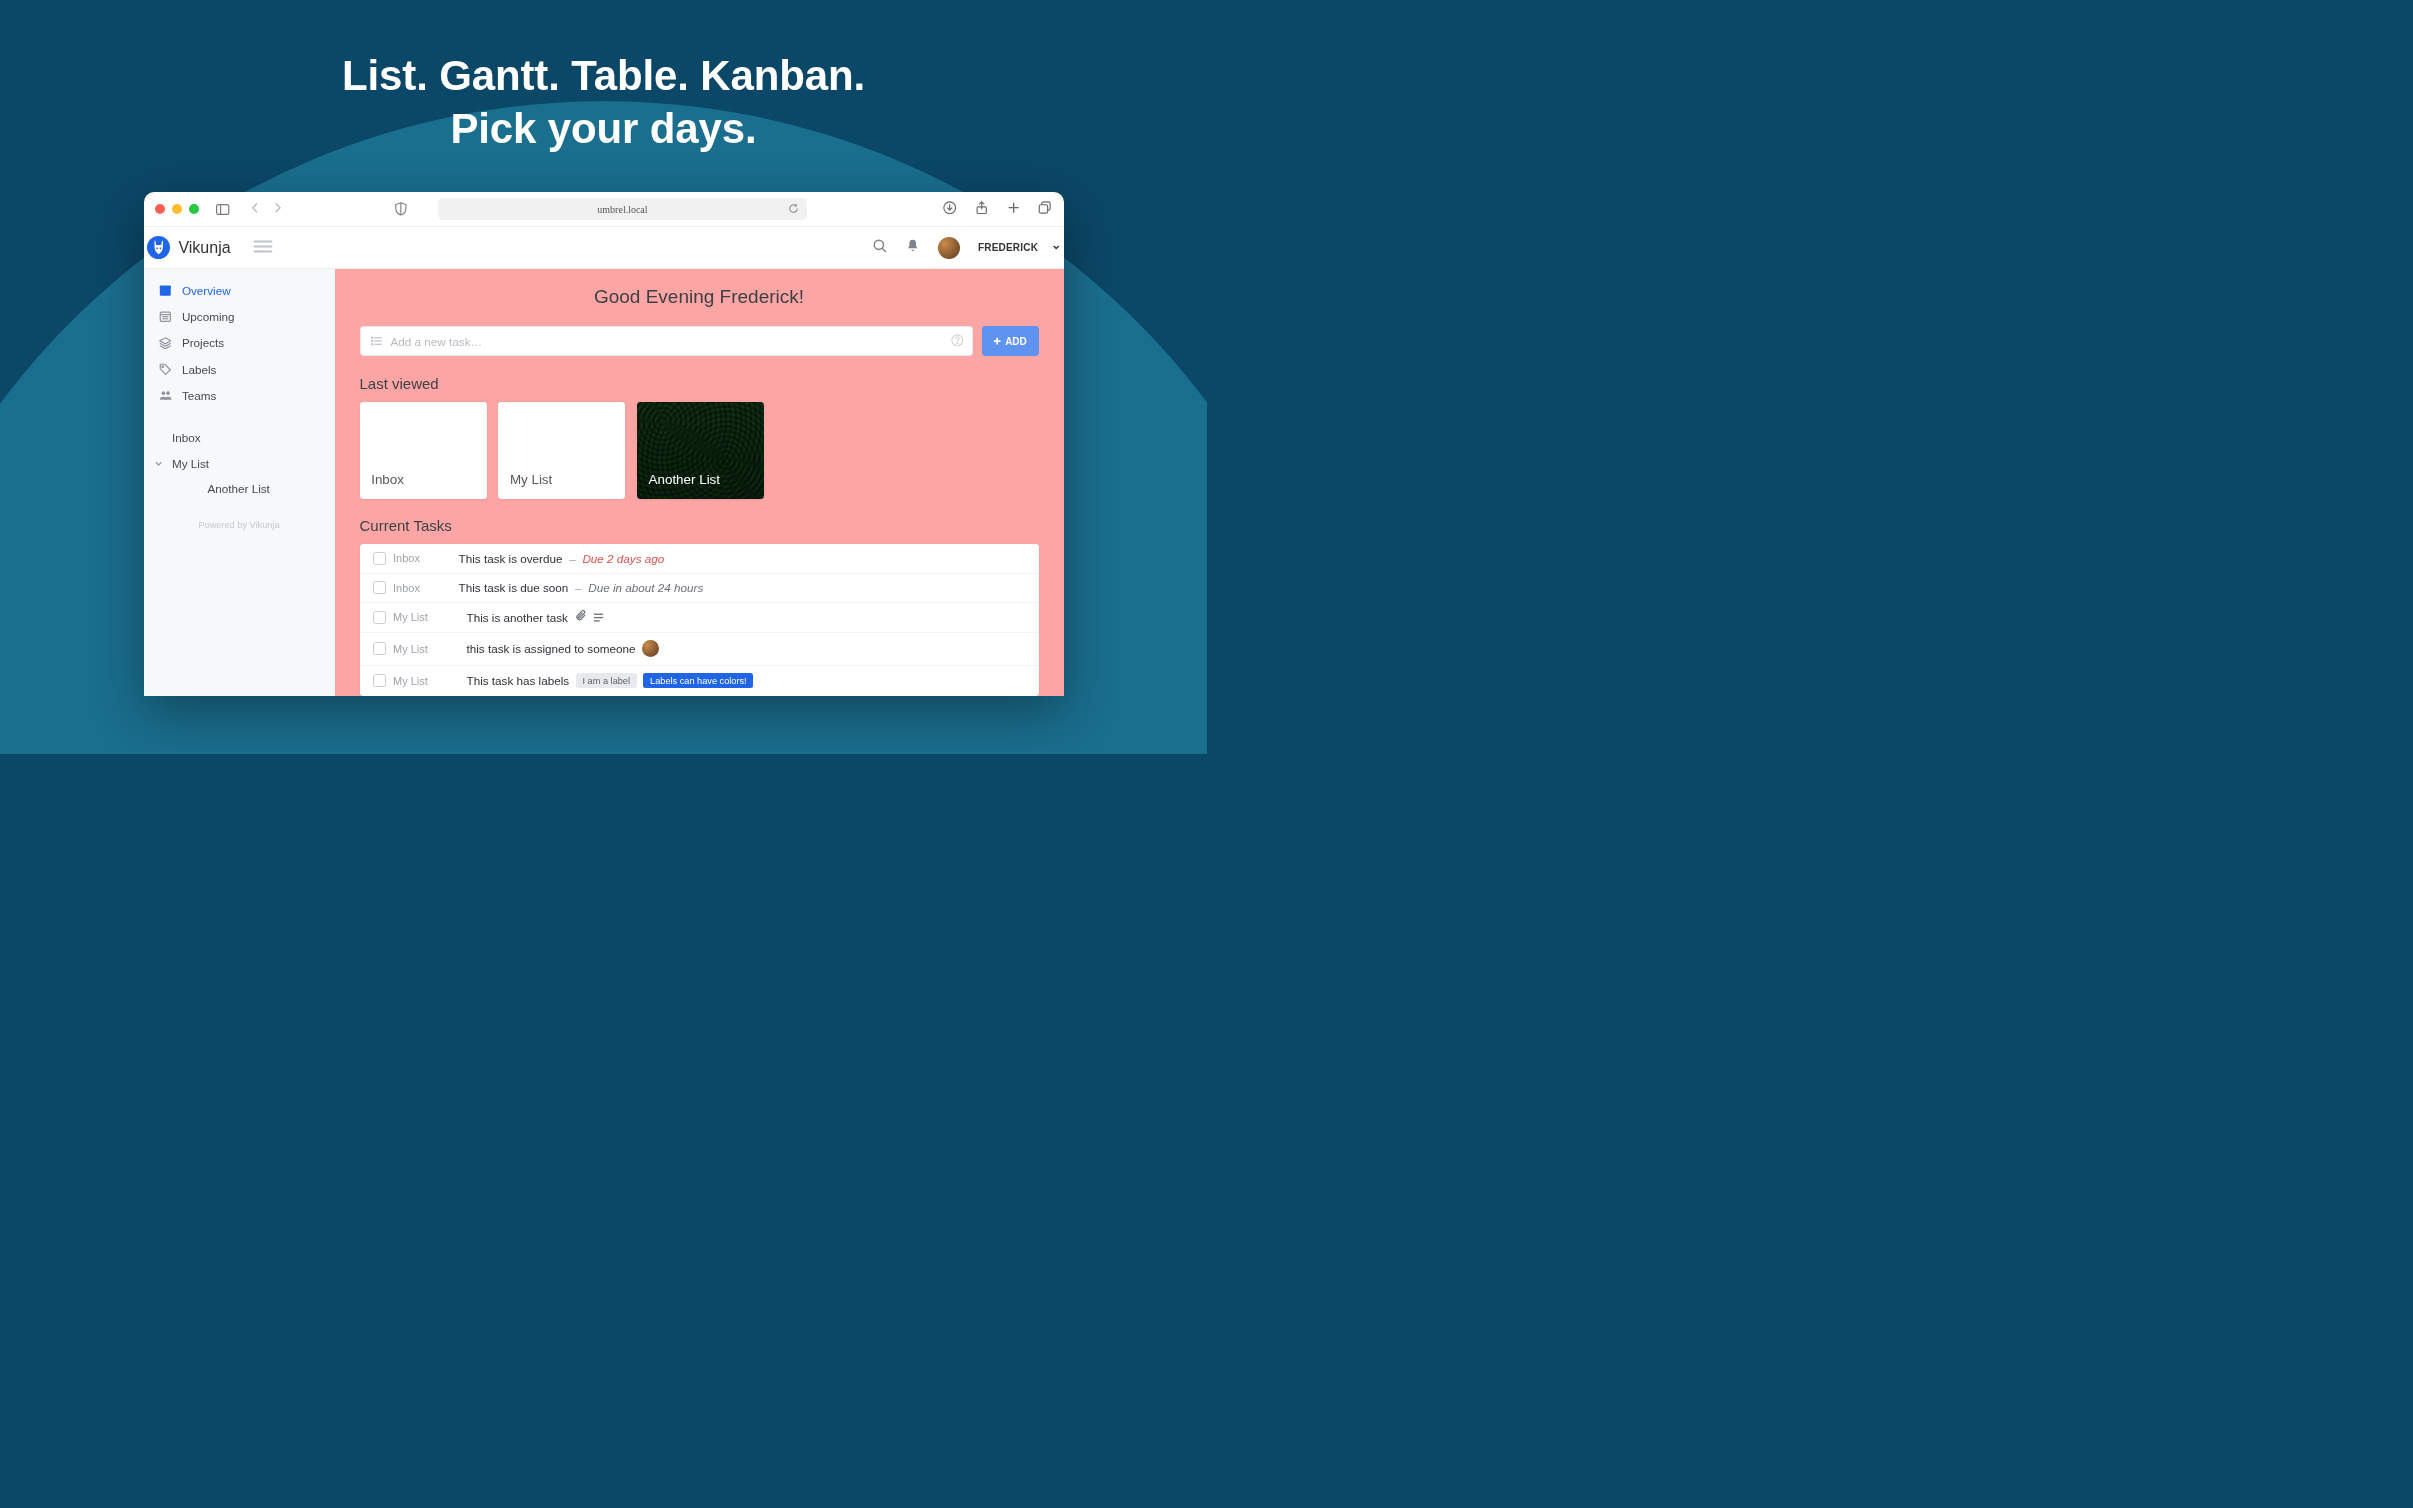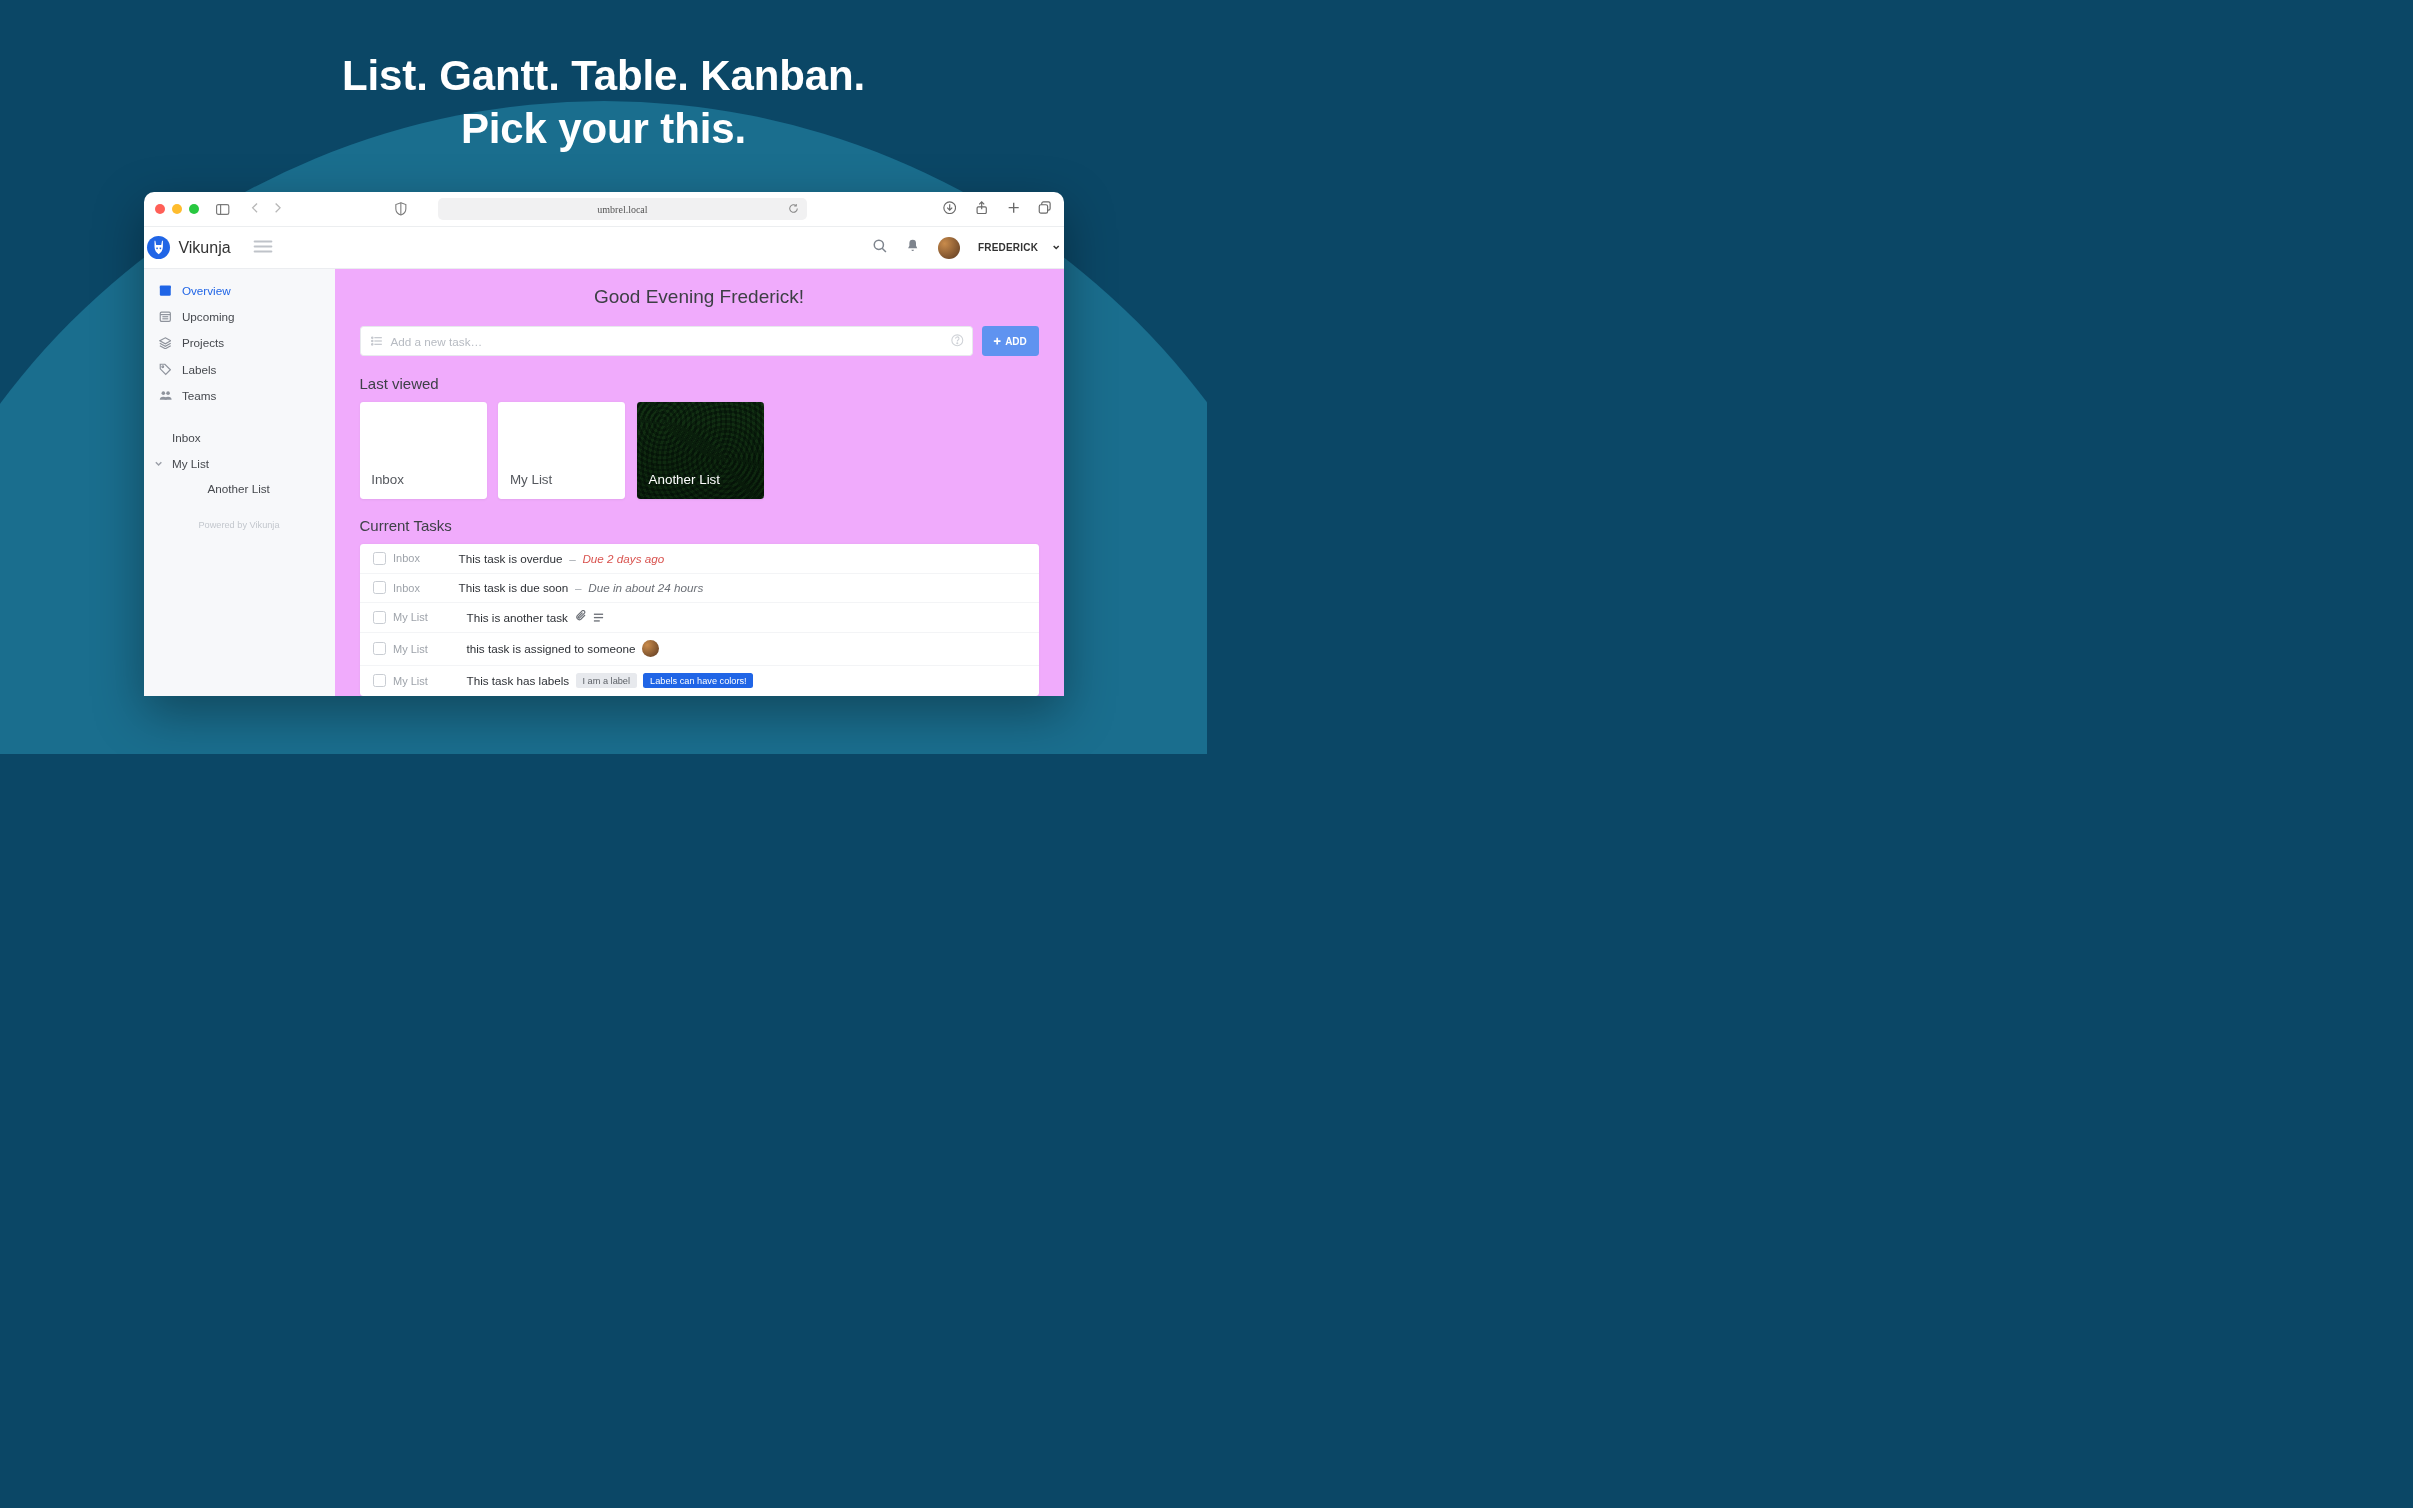--- a/index.html
+++ b/index.html
@@ -76,21 +76,21 @@
   position: relative;
   font-family: Liberation Serif, serif;
 }
 .urlbar .reload { position: absolute; right: 8.4px; color: #888; }
 .right-tools { margin-left: auto; display: flex; gap: 18.4px; color: #6a6a6a; }
 .right-tools svg { width: 13.4px; height: 13.4px; }
 
 .app {
   display: flex;
   height: 469px;
-  background: #f0abfc;
+  background: #fca5a5;
 }
 .topbar {
   position: absolute;
   left: 0; right: 0;
   height: 42px;
   background: white;
   border-bottom: 0.8px solid #ebedf0;
   display: flex;
   align-items: center;
   padding: 0 3px;
@@ -209,21 +209,21 @@
 }
 .label.blue { background: #2065e6; color: white; }
 </style>
 </head>
 <body>
 
 <div class="bg-arc"></div>
 
 <div class="hero">
   <div class="line1">List. Gantt. Table. Kanban.</div>
-  <div class="line2">Pick your this.</div>
+  <div class="line2">Pick your days.</div>
 </div>
 
 <div class="browser">
 
   <div class="chrome">
     <div class="dots">
       <div class="dot red"></div>
       <div class="dot yel"></div>
       <div class="dot grn"></div>
     </div>

